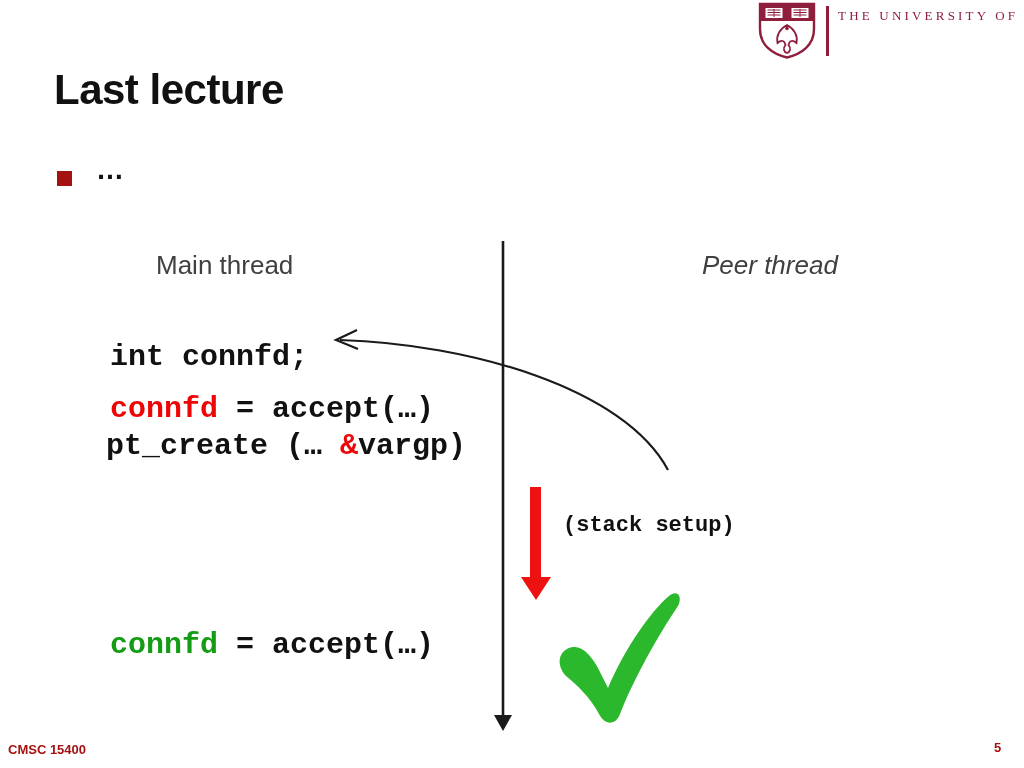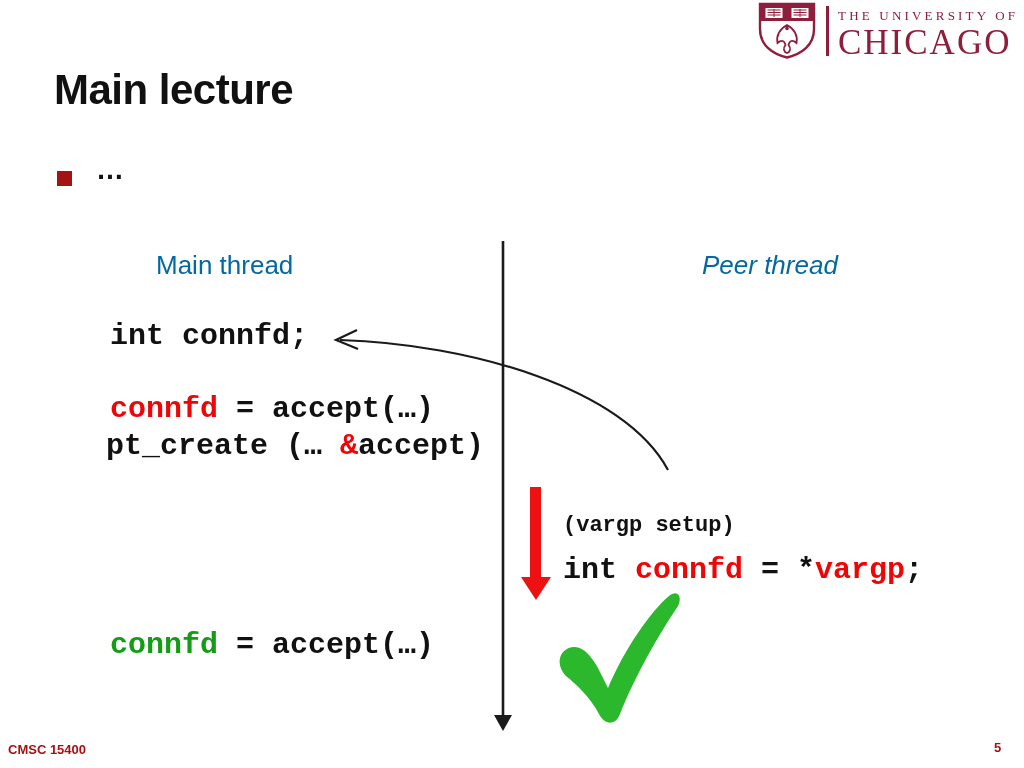--- a/index.html
+++ b/index.html
@@ -19,29 +19,29 @@
   
   #logo-sep{left:826px;top:6px;width:3px;height:50px;background:var(--maroon);}
   #wordmark{left:838px;top:8px;color:var(--maroon);font-family:"Liberation Serif", serif;}
   #wordmark .l1{font-size:13px;letter-spacing:3.2px;white-space:nowrap;}
   #wordmark .l2{font-size:35px;letter-spacing:2px;margin-top:-1px;white-space:nowrap;}
   
   #page-title{left:54px;top:66px;font-size:42px;font-weight:700;letter-spacing:-.5px;}
   #bullet-square{left:57px;top:171px;width:15px;height:15px;background:var(--footer-red);}
   #bullet-text{left:96px;top:154px;font-size:28px;font-weight:700;}
   
-  .thread-label{font-size:26px;color:#0369a1;}
+  .thread-label{font-size:26px;color:#404040;}
   #main-thread-label{left:156px;top:250px;}
   #peer-thread-label{left:702px;top:250px;font-style:italic;}
   
   .code{font-family:"Liberation Mono","DejaVu Sans Mono",monospace;font-weight:700;
         font-size:30px;line-height:1.15;white-space:pre;color:var(--ink);}
   .code .red{color:var(--code-red);}
   .code .green{color:var(--code-green);}
-  #code-decl{left:110px;top:319px;}
+  #code-decl{left:110px;top:340px;}
   #code-accept1{left:110px;top:392px;}
   #code-ptcreate{left:106px;top:429px;}
   #code-void{left:563px;top:478px;}
   #code-stack{left:563px;top:513px;font-size:22px;}
   #code-assign{left:563px;top:553px;}
   #code-accept2{left:110px;top:628px;}
   
   #footer-course{left:8px;top:742px;font-size:13px;font-weight:700;color:var(--footer-red);}
   #footer-page{left:994px;top:740px;font-size:13px;font-weight:700;color:var(--footer-red);}
   
@@ -59,41 +59,39 @@
     <rect x="8.5" y="6" width="17" height="10" fill="#ffffff"></rect>
     <path d="M10.5 8 H23.5 M10.5 10.5 H23.5 M10.5 13 H23.5 M17 7 V15" stroke="#8E1E3C" stroke-width="1"></path>
     <rect x="34.5" y="6" width="17" height="10" fill="#ffffff"></rect>
     <path d="M36.5 8 H49.5 M36.5 10.5 H49.5 M36.5 13 H49.5 M43 7 V15" stroke="#8E1E3C" stroke-width="1"></path>
     <path d="M30 23 C23 27 19 33 20.5 41 C24.5 37.5 27.5 38.5 28.5 43 C25.5 46.5 27 50 30 51 C33 50 34.5 46.5 31.5 43 C32.5 38.5 35.5 37.5 39.5 41 C41 33 37 27 30 23 Z" fill="none" stroke="#8E1E3C" stroke-width="1.8"></path>
     <circle cx="30" cy="26.5" r="1.8" fill="#8E1E3C"></circle>
   </svg>
   <div id="logo-sep" class="abs"></div>
   <div id="wordmark" class="abs">
     <div class="l1">THE UNIVERSITY OF</div>
-    <div class="l2">CHICAGO</div>
   </div>
 
-  <div id="page-title" class="abs">Main lecture</div>
+  <div id="page-title" class="abs">Last lecture</div>
 
   <div id="bullet-square" class="abs"></div>
   <div id="bullet-text" class="abs">…</div>
 
   <div id="main-thread-label" class="abs thread-label">Main thread</div>
   <div id="peer-thread-label" class="abs thread-label">Peer thread</div>
 
   <div id="code-decl" class="abs code"><span>int connfd;</span></div>
 
   <div id="code-accept1" class="abs code"><span class="red">connfd</span><span> = accept(…)</span></div>
 
-  <div id="code-ptcreate" class="abs code"><span>pt_create (… </span><span class="red">&amp;</span><span>accept)</span></div>
+  <div id="code-ptcreate" class="abs code"><span>pt_create (… </span><span class="red">&amp;</span><span>vargp)</span></div>
 
 
-  <div id="code-stack" class="abs code"><span>(vargp setup)</span></div>
+  <div id="code-stack" class="abs code"><span>(stack setup)</span></div>
 
-  <div id="code-assign" class="abs code"><span>int </span><span class="red">connfd</span><span> = *</span><span class="red">vargp</span><span>;</span></div>
 
   <div id="code-accept2" class="abs code"><span class="green">connfd</span><span> = accept(…)</span></div>
 
   <svg id="overlay" class="abs" viewBox="0 0 1024 768" aria-hidden="true">
 
     <line x1="503" y1="241" x2="503" y2="717" stroke="#1a1a1a" stroke-width="2.6"></line>
     <polygon points="494,715 512,715 503,731" fill="#1a1a1a"></polygon>
 
     <path d="M 340 340 C 470 344, 624 388, 668 470" fill="none" stroke="#1a1a1a" stroke-width="2.2"></path>
     <polyline points="357,330 336,340 358,349" fill="none" stroke="#1a1a1a" stroke-width="2.2"></polyline>

